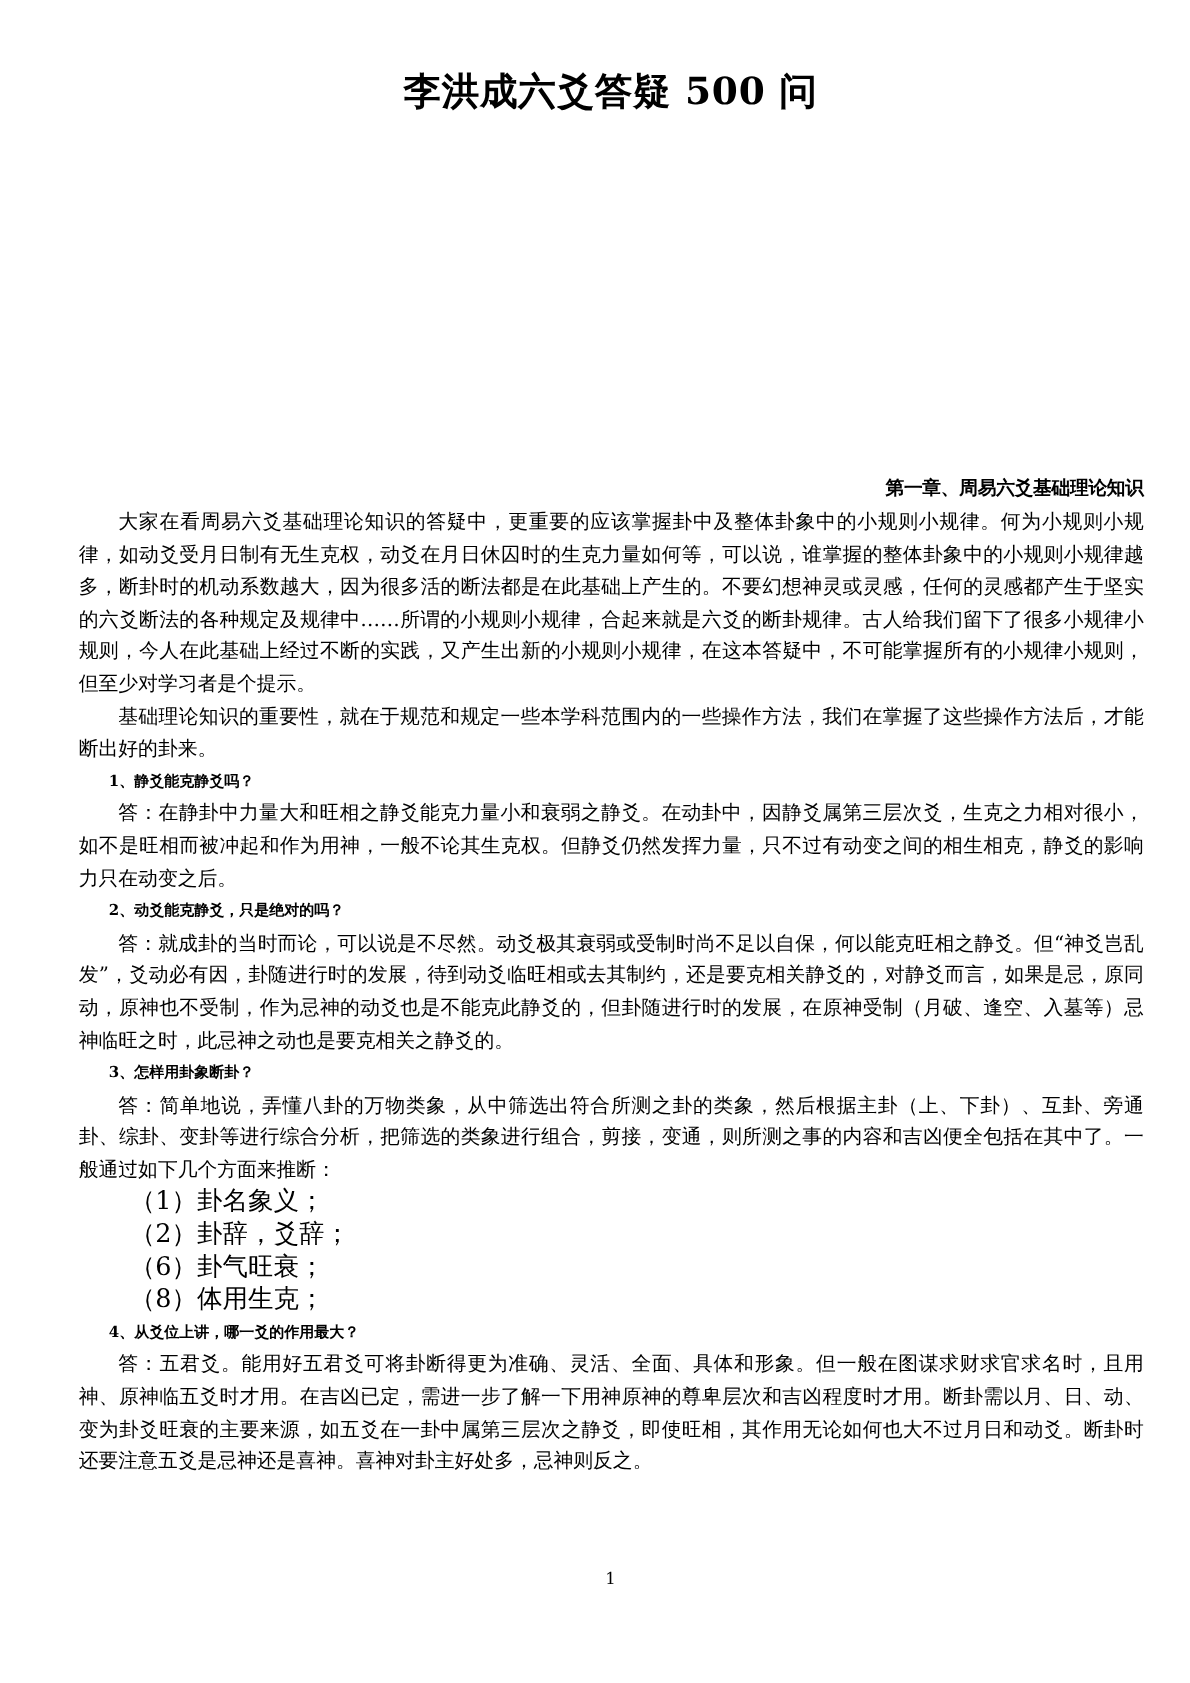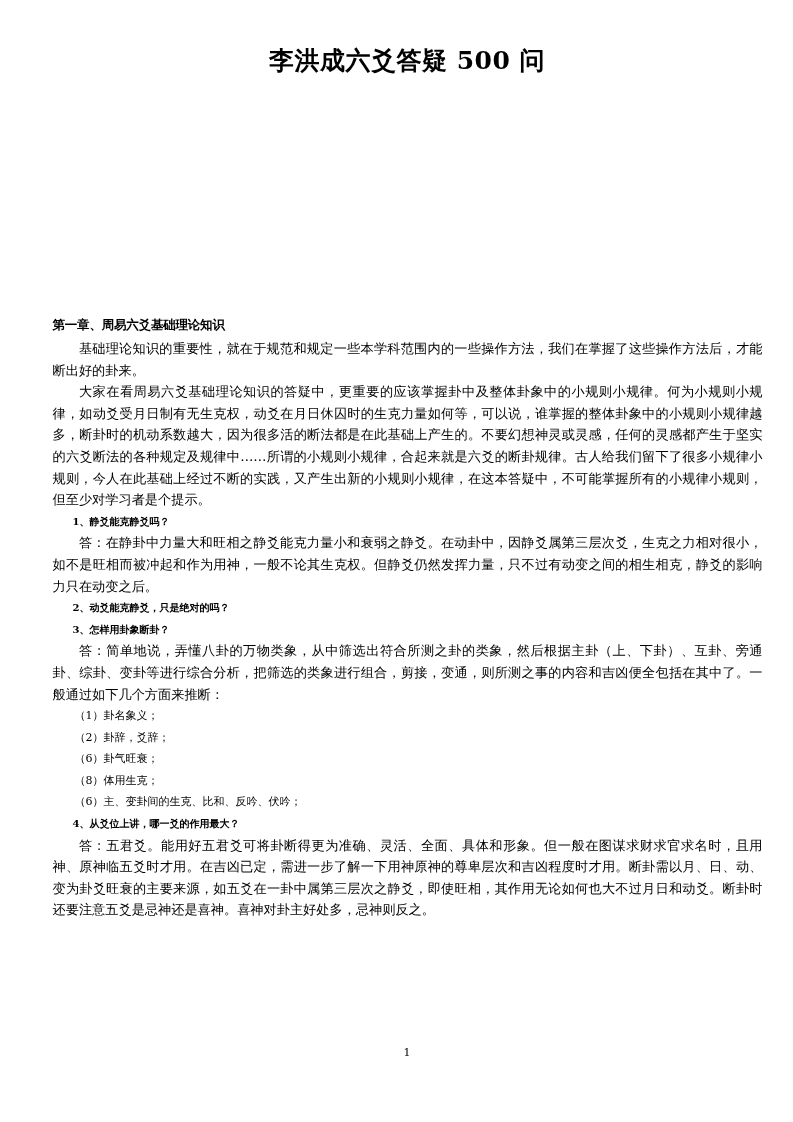--- a/index.html
+++ b/index.html
@@ -46,20 +46,21 @@
   }
 
   .chapter-heading {
     font-family: "DejaVu Sans", "Liberation Sans", sans-serif;
     font-weight: bold;
     font-size: 12.5px;
     line-height: 20px;
     margin: 0 0 3px 0;
     color: #000;
     letter-spacing: -0.2px;
+    text-align: right;
   }
 
   p.para {
     margin: 0;
     font-size: 13.2px;
     line-height: 21.6px;
     text-align: justify;
     text-justify: inter-ideograph;
     text-indent: 2em;
     color: #000;
@@ -70,21 +71,21 @@
     margin: 0;
     font-size: 10px;
     line-height: 21.6px;
     text-indent: 2em;
     font-weight: bold;
     color: #000;
   }
 
   p.listline {
     margin: 0;
-    font-size: 11px;
+    font-size: 17px;
     line-height: 21.6px;
     text-indent: 2em;
     color: #000;
   }
 
   
   .page-number {
     position: absolute;
     top: 1046px;
     left: 0;
@@ -99,37 +100,37 @@
 <body>
 
 <div class="page">
 
   <div class="doc-title">李洪成六爻答疑 500 问</div>
 
   <div class="content">
 
     <div class="chapter-heading">第一章、周易六爻基础理论知识</div>
 
+    <p class="para">大家在看周易六爻基础理论知识的答疑中，更重要的应该掌握卦中及整体卦象中的小规则小规律。何为小规则小规律，如动爻受月日制有无生克权，动爻在月日休囚时的生克力量如何等，可以说，谁掌握的整体卦象中的小规则小规律越多，断卦时的机动系数越大，因为很多活的断法都是在此基础上产生的。不要幻想神灵或灵感，任何的灵感都产生于坚实的六爻断法的各种规定及规律中……所谓的小规则小规律，合起来就是六爻的断卦规律。古人给我们留下了很多小规律小规则，今人在此基础上经过不断的实践，又产生出新的小规则小规律，在这本答疑中，不可能掌握所有的小规律小规则，但至少对学习者是个提示。</p>
+
     <p class="para">基础理论知识的重要性，就在于规范和规定一些本学科范围内的一些操作方法，我们在掌握了这些操作方法后，才能断出好的卦来。</p>
-
-    <p class="para">大家在看周易六爻基础理论知识的答疑中，更重要的应该掌握卦中及整体卦象中的小规则小规律。何为小规则小规律，如动爻受月日制有无生克权，动爻在月日休囚时的生克力量如何等，可以说，谁掌握的整体卦象中的小规则小规律越多，断卦时的机动系数越大，因为很多活的断法都是在此基础上产生的。不要幻想神灵或灵感，任何的灵感都产生于坚实的六爻断法的各种规定及规律中……所谓的小规则小规律，合起来就是六爻的断卦规律。古人给我们留下了很多小规律小规则，今人在此基础上经过不断的实践，又产生出新的小规则小规律，在这本答疑中，不可能掌握所有的小规律小规则，但至少对学习者是个提示。</p>
 
     <p class="qline">1、静爻能克静爻吗？</p>
     <p class="para">答：在静卦中力量大和旺相之静爻能克力量小和衰弱之静爻。在动卦中，因静爻属第三层次爻，生克之力相对很小，如不是旺相而被冲起和作为用神，一般不论其生克权。但静爻仍然发挥力量，只不过有动变之间的相生相克，静爻的影响力只在动变之后。</p>
 
     <p class="qline">2、动爻能克静爻，只是绝对的吗？</p>
+    <p class="para">答：就成卦的当时而论，可以说是不尽然。动爻极其衰弱或受制时尚不足以自保，何以能克旺相之静爻。但“神爻岂乱发”，爻动必有因，卦随进行时的发展，待到动爻临旺相或去其制约，还是要克相关静爻的，对静爻而言，如果是忌，原同动，原神也不受制，作为忌神的动爻也是不能克此静爻的，但卦随进行时的发展，在原神受制（月破、逢空、入墓等）忌神临旺之时，此忌神之动也是要克相关之静爻的。</p>
 
     <p class="qline">3、怎样用卦象断卦？</p>
     <p class="para">答：简单地说，弄懂八卦的万物类象，从中筛选出符合所测之卦的类象，然后根据主卦（上、下卦）、互卦、旁通卦、综卦、变卦等进行综合分析，把筛选的类象进行组合，剪接，变通，则所测之事的内容和吉凶便全包括在其中了。一般通过如下几个方面来推断：</p>
 
     <p class="listline">（1）卦名象义；</p>
     <p class="listline">（2）卦辞，爻辞；</p>
     <p class="listline">（6）卦气旺衰；</p>
     <p class="listline">（8）体用生克；</p>
-    <p class="listline">（6）主、变卦间的生克、比和、反吟、伏吟；</p>
 
     <p class="qline">4、从爻位上讲，哪一爻的作用最大？</p>
     <p class="para">答：五君爻。能用好五君爻可将卦断得更为准确、灵活、全面、具体和形象。但一般在图谋求财求官求名时，且用神、原神临五爻时才用。在吉凶已定，需进一步了解一下用神原神的尊卑层次和吉凶程度时才用。断卦需以月、日、动、变为卦爻旺衰的主要来源，如五爻在一卦中属第三层次之静爻，即使旺相，其作用无论如何也大不过月日和动爻。断卦时还要注意五爻是忌神还是喜神。喜神对卦主好处多，忌神则反之。</p>
 
   </div>
 
   <div class="page-number">1</div>
 
 </div>
 

